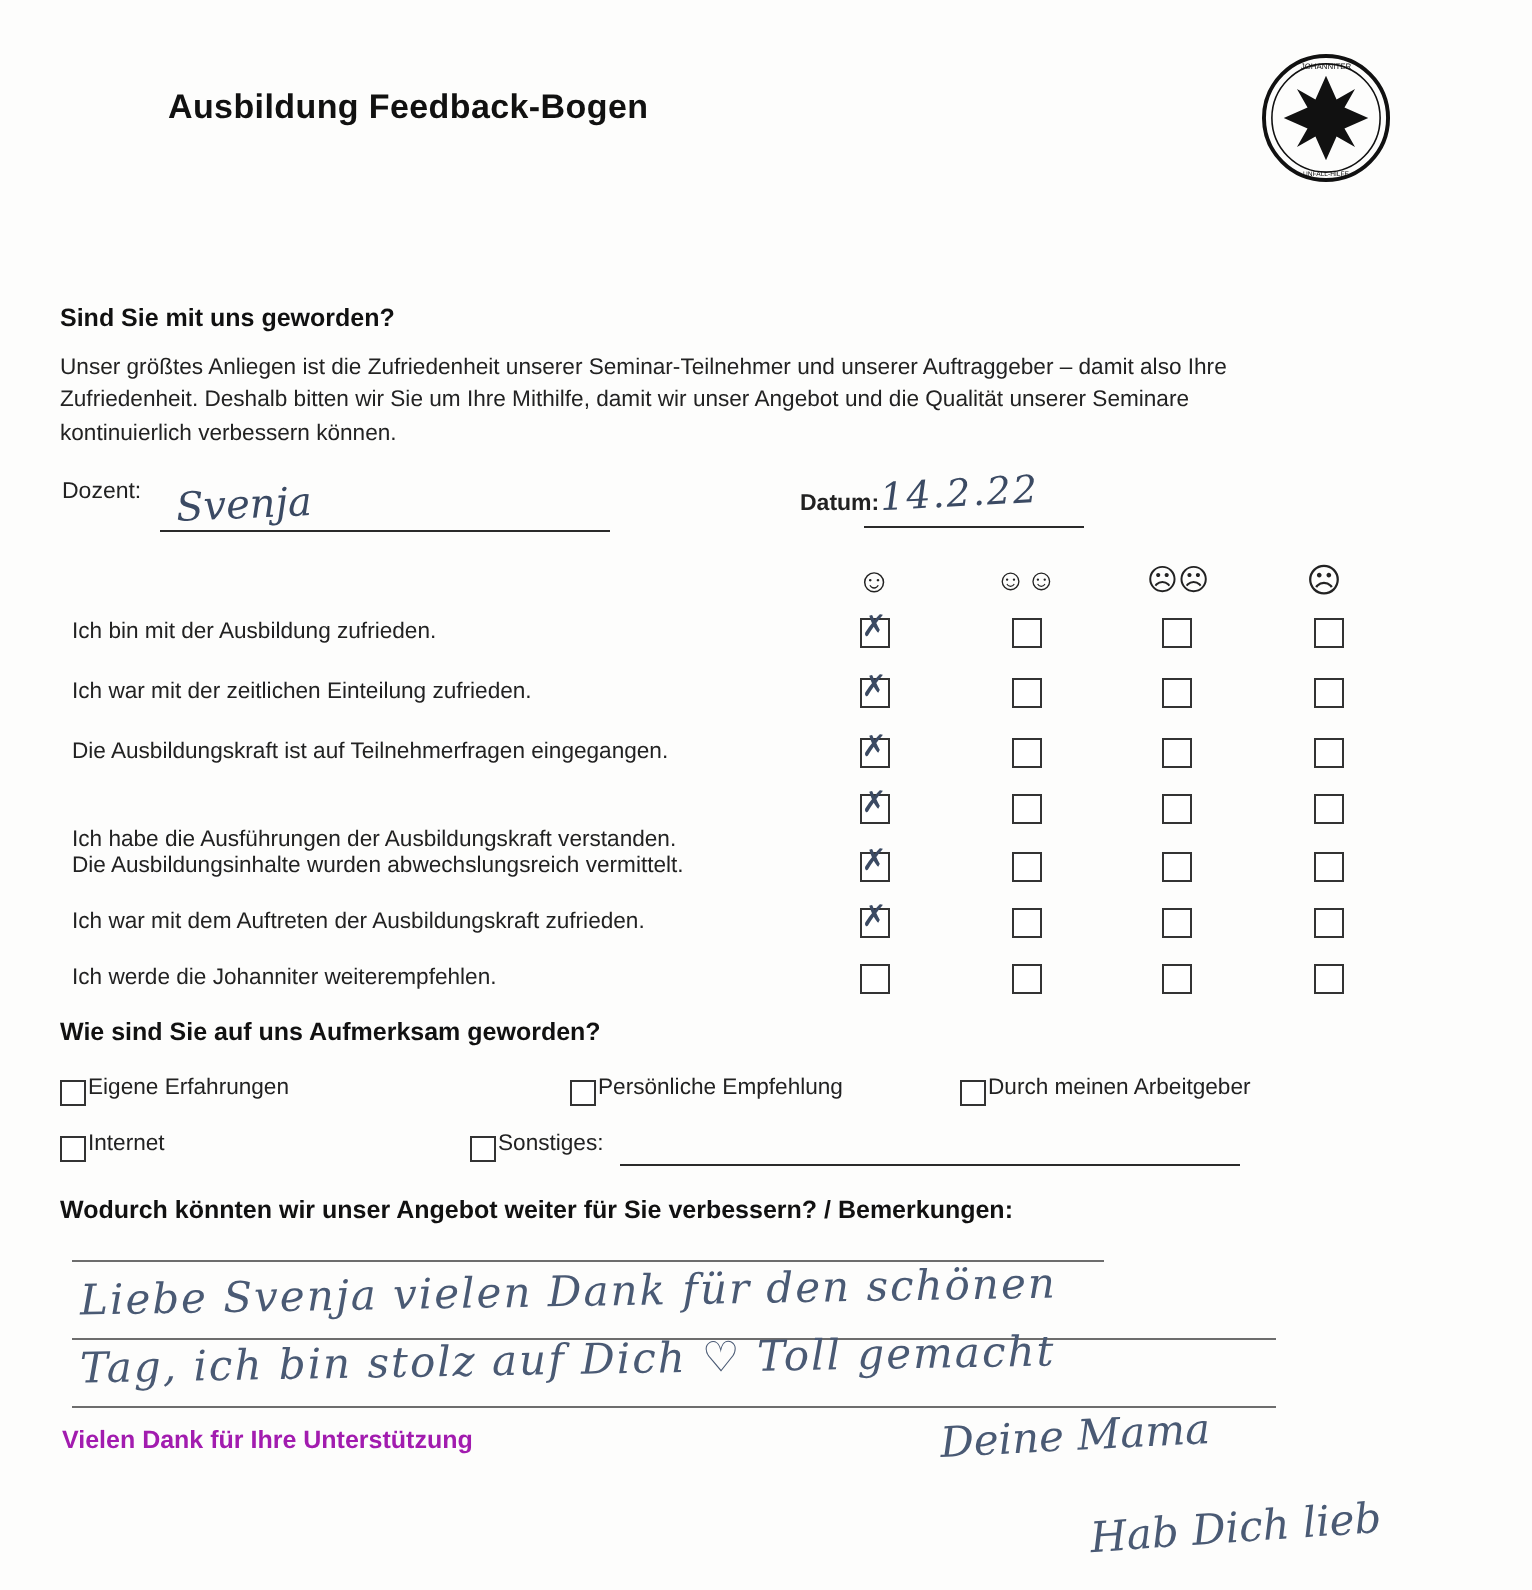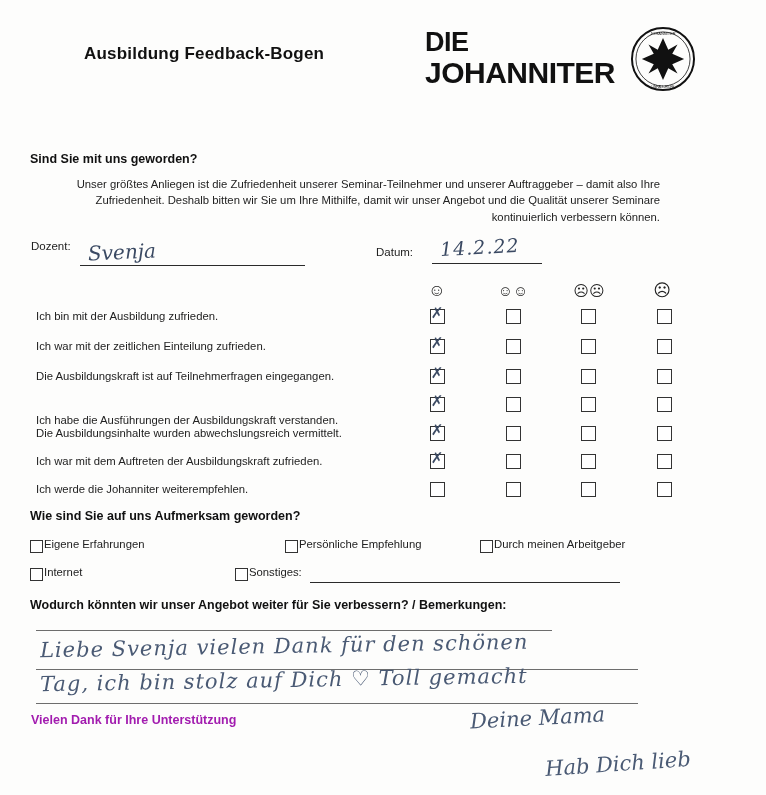--- a/index.html
+++ b/index.html
@@ -64,31 +64,30 @@
   }
   #q-satisfied { left: 30px; top: 152px; }
   .intro {
     position: absolute;
     left: 30px;
     top: 176px;
     width: 630px;
     font-size: 11.3px;
     line-height: 1.45;
     color: #222;
-    text-align: right;
   }
 
   
   .field-label {
     position: absolute;
     font-size: 11.5px;
     color: #222;
   }
   #dozent-label { left: 31px; top: 240px; }
-  #datum-label { left: 376px; top: 246px; }
+  #datum-label { left: 400px; top: 246px; font-weight: bold; }
 
   .field-line {
     position: absolute;
     border-bottom: 1px solid #2a2a2a;
   }
   #dozent-line { left: 80px; top: 265px; width: 225px; }
   #datum-line  { left: 432px; top: 263px; width: 110px; }
 
   .hand {
     position: absolute;
@@ -210,24 +209,20 @@
     color: #a21caf;
   }
 </style>
 </head>
 <body>
 
 <div id="page">
 
   <div class="doc-title">Ausbildung Feedback-Bogen</div>
 
-  <div class="brand">
-    <div class="brand-line1">DIE</div>
-    <div class="brand-line2">JOHANNITER</div>
-  </div>
 
   <svg class="logo" viewBox="0 0 100 100">
     <circle cx="50" cy="50" r="47" fill="none" stroke="#111" stroke-width="3"></circle>
     <circle cx="50" cy="50" r="41" fill="none" stroke="#111" stroke-width="1.2"></circle>
     <path d="M50 18 L58 36 L72 28 L64 42 L82 50 L64 58 L72 72 L58 64 L50 82 L42 64 L28 72 L36 58 L18 50 L36 42 L28 28 L42 36 Z" fill="#111"></path>
     <text x="50" y="13" font-size="6" text-anchor="middle" fill="#111" font-family="'Liberation Sans',sans-serif">JOHANNITER</text>
     <text x="50" y="94" font-size="5" text-anchor="middle" fill="#111" font-family="'Liberation Sans',sans-serif">UNFALL-HILFE</text>
   </svg>
 
   <div class="section-q" id="q-satisfied">Sind Sie mit uns geworden?</div>

